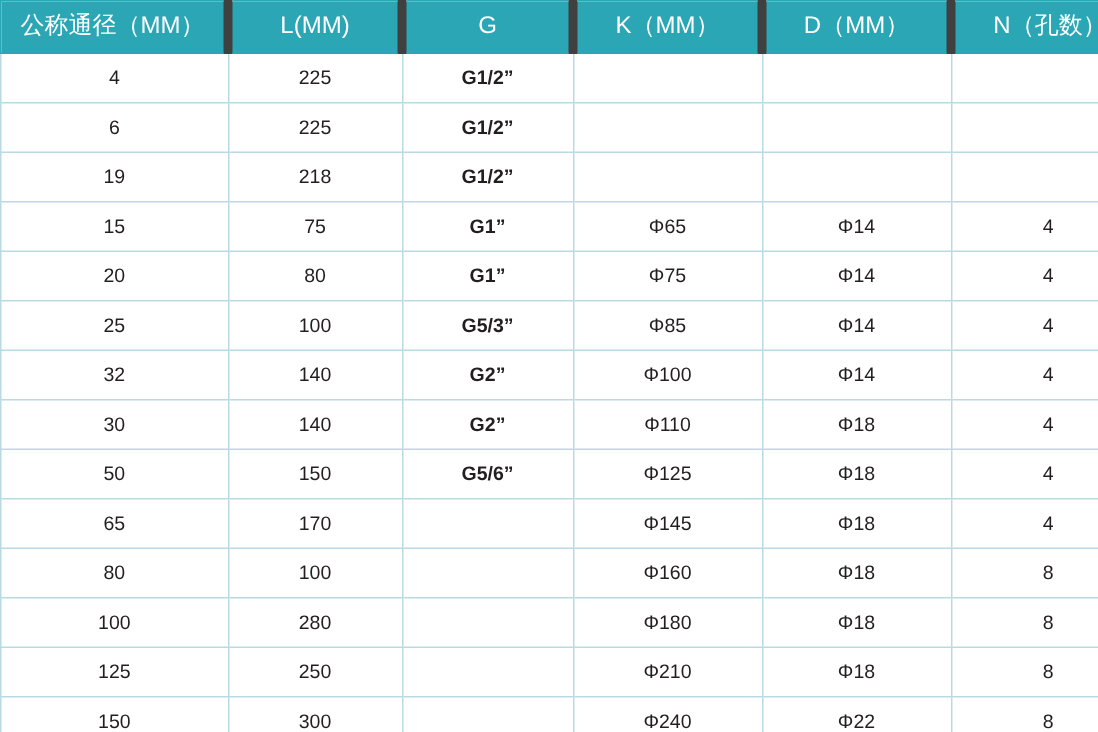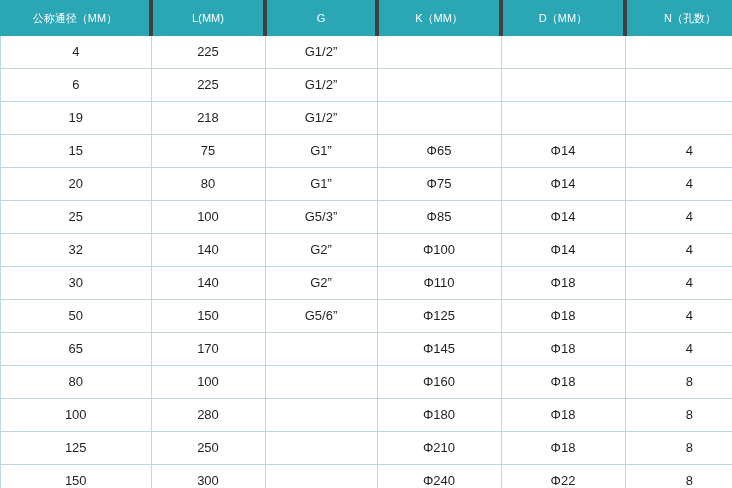--- a/index.html
+++ b/index.html
@@ -27,34 +27,34 @@
     padding: 0;
     font-size: 13px;
     color: #231f20;
     height: 32px;
     line-height: 32px;
   }
   #spec-table thead th {
     background: #2aa6b5;
     color: #ffffff;
     font-weight: normal;
-    font-size: 11px;
+    font-size: 16px;
     border: 1px solid #2aa6b5;
     height: 34px;
     line-height: 34px;
   }
   #spec-table thead th + th {
-    border-left: 4px solid #404040;
+    border-left: 6px solid #404040;
   }
   #spec-table tbody td {
     background: #ffffff;
   }
   .col-0 { width: 148px; }
   .col-1 { width: 110px; }
-  .col-2 { width: 108px; }
+  .col-2 { width: 108px; font-weight: bold; }
   .col-3 { width: 120px; }
   .col-4 { width: 120px; }
   .col-5 { width: 126px; }
 </style>
 </head>
 <body>
 
 <table id="spec-table">
   <thead>
     <tr>

